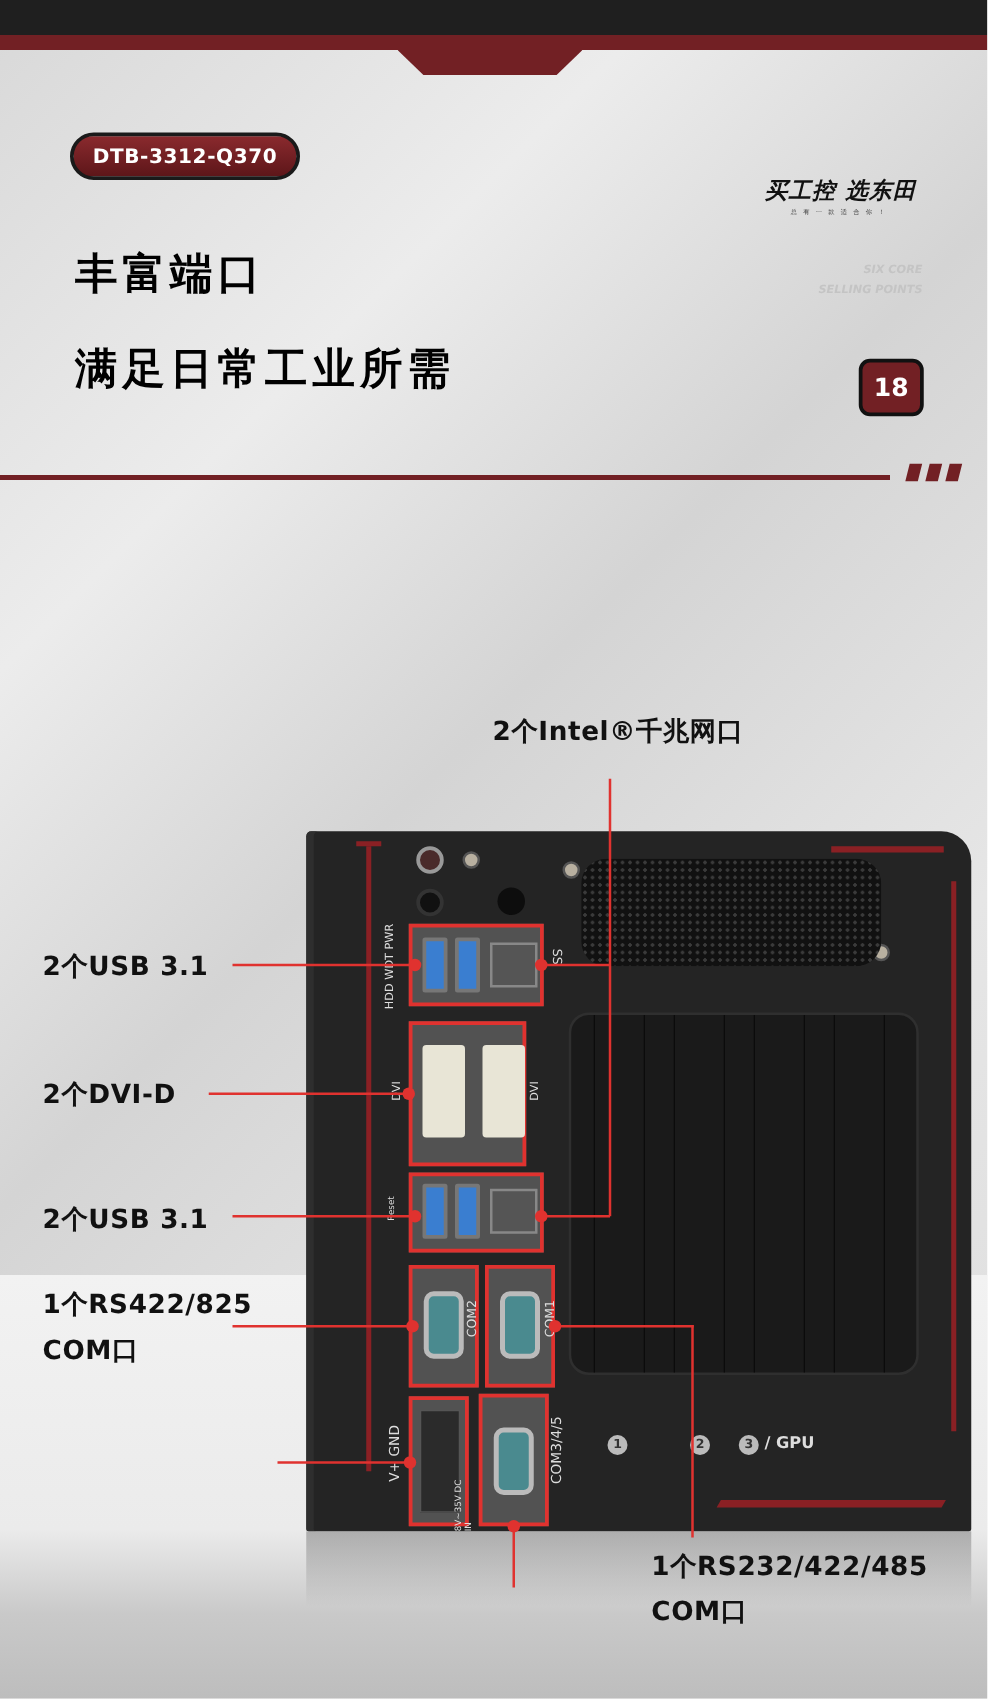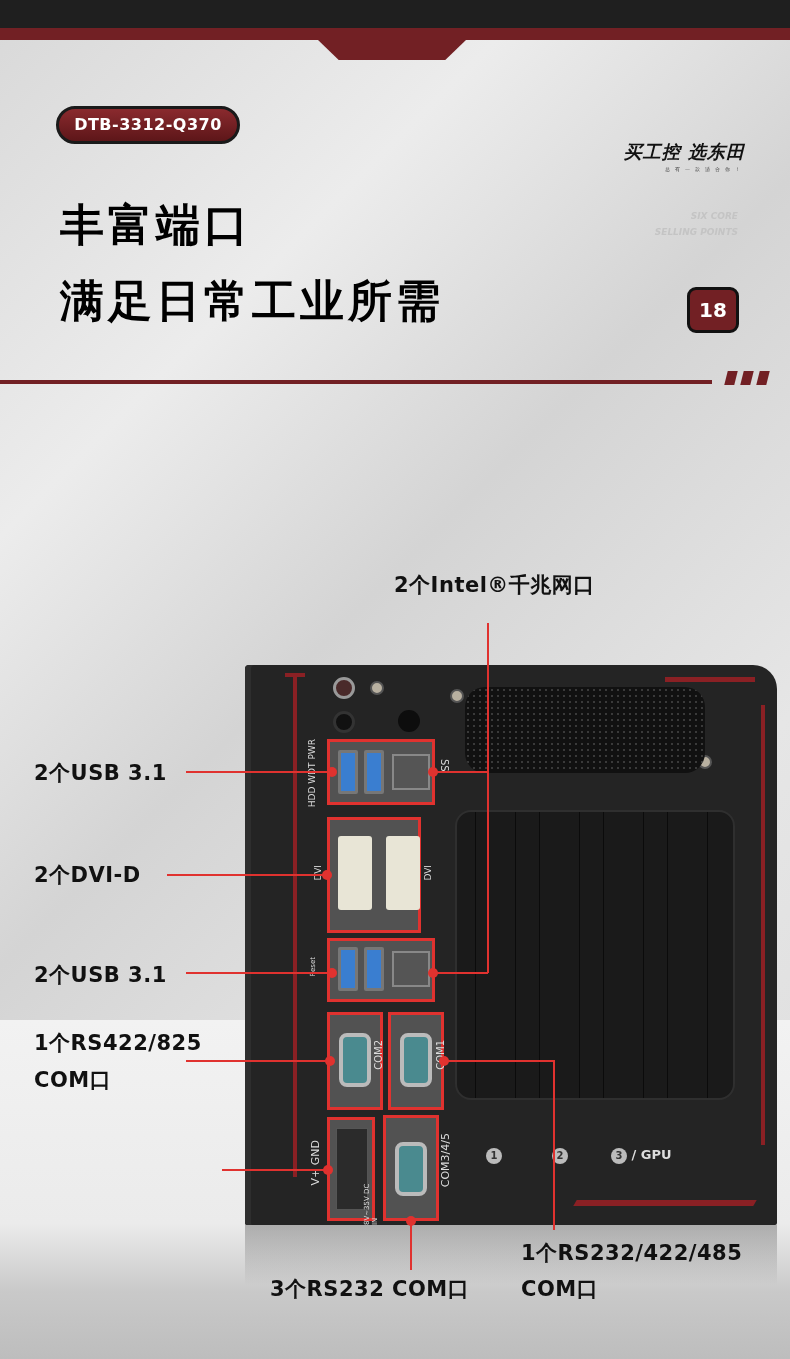--- a/index.html
+++ b/index.html
@@ -6,25 +6,25 @@
   body { width: 790px; height: 1359px; overflow: hidden; font-family: "DejaVu Sans", "Liberation Sans", sans-serif; }
   .page { position: relative; width: 790px; height: 1359px; overflow: hidden;
     background: linear-gradient(135deg, #d8d8d8 0%, #ececec 25%, #d4d4d4 45%, #e6e6e6 70%, #dcdcdc 100%); }
   .topbar { position: absolute; left: 0; top: 0; width: 790px; height: 28px; background: #1f1f1f; }
   .redband { position: absolute; left: 0; top: 28px; width: 790px; height: 12px; background: #722024; }
   .tab { position: absolute; left: 318px; top: 40px; width: 148px; height: 20px; background: #722024;
     clip-path: polygon(0 0, 100% 0, 86% 100%, 14% 100%); }
   .model-badge { position: absolute; left: 56px; top: 106px; width: 184px; height: 38px; border-radius: 20px;
     background: linear-gradient(#8a2a2e, #5d1619); border: 3px solid #1a1a1a;
     color: #fff; font-weight: bold; font-size: 16px; line-height: 32px; text-align: center; letter-spacing: 0.5px; }
-  .slogan { position: absolute; left: 600px; top: 140px; width: 145px; text-align: right; }
+  .slogan { position: absolute; left: 600px; top: 140px; width: 145px; text-align: center; }
   .slogan .main { font-size: 18px; font-weight: bold; font-style: italic; color: #111; letter-spacing: 1px; }
   .slogan .sub { font-size: 5px; color: #444; letter-spacing: 5px; margin-top: 2px; }
   .six { position: absolute; right: 52px; top: 208px; text-align: right; color: #c4c4c4; font-size: 9px; font-weight: bold; font-style: italic; line-height: 16px; }
-  .title { position: absolute; left: 60px; font-size: 44px; font-weight: bold; color: #000; letter-spacing: 4px; }
+  .title { position: absolute; left: 60px; font-size: 34px; font-weight: bold; color: #000; letter-spacing: 4px; }
   .num-badge { position: absolute; left: 687px; top: 287px; width: 52px; height: 46px; border-radius: 9px;
     background: #722024; border: 3px solid #111; color: #fff; font-weight: bold; font-size: 20px; line-height: 40px; text-align: center; }
   .rule { position: absolute; left: 0; top: 380px; width: 712px; height: 4px; background: #722024; }
   .dash { position: absolute; top: 371px; width: 10px; height: 14px; background: #722024; transform: skewX(-14deg); }
   .subtitle { position: absolute; left: 72px; top: 423px; font-size: 21px; color: #222; letter-spacing: 1px; }
   .floor { position: absolute; left: 0; top: 1020px; width: 790px; height: 339px;
     background: linear-gradient(#f2f2f2 0%, #ebebeb 60%, #c9c9c9 80%, #bdbdbd 100%); }
   .device { position: absolute; left: 245px; top: 665px; width: 532px; height: 560px; background: #242424; border-radius: 4px 24px 2px 2px;
     box-shadow: inset 6px 0 0 #2e2e2e; }
   .device .reflect { position: absolute; left: 0; top: 560px; width: 532px; height: 60px; background: linear-gradient(rgba(60,60,60,0.35), rgba(200,200,200,0)); }
@@ -147,21 +147,21 @@
       <div class="slot-line" style="left:58px;"></div>
       <div class="slot-line" style="left:82px;"></div>
       <div class="slot-line" style="left:122px;"></div>
       <div class="slot-line" style="left:146px;"></div>
       <div class="slot-line" style="left:186px;"></div>
       <div class="slot-line" style="left:210px;"></div>
       <div class="slot-line" style="left:250px;"></div>
     </div>
     <div class="slot-num" style="left:241px;"><span class="c">1</span></div>
     <div class="slot-num" style="left:307px;"><span class="c">2</span></div>
-    <div class="slot-num" style="left:366px;"><span class="c">3</span> <span>/ GPU</span></div>
+    <div class="slot-num" style="left:346px;"><span class="c">3</span> <span>/ GPU</span></div>
 
     <div class="reflect"></div>
   </div>
 
   <div class="line" style="left:487px;top:623px;width:2px;height:350px;"></div>
   <div class="line" style="left:430px;top:771px;width:58px;height:2px;"></div>
   <div class="line" style="left:430px;top:972px;width:58px;height:2px;"></div>
   <div class="dot" style="left:428px;top:767px;"></div>
   <div class="dot" style="left:428px;top:968px;"></div>
 
@@ -186,16 +186,15 @@
   <div class="line" style="left:443px;top:1060px;width:112px;height:2px;"></div>
   <div class="line" style="left:553px;top:1060px;width:2px;height:170px;"></div>
   <div class="dot" style="left:439px;top:1056px;"></div>
 
   <div class="callout" style="left:394px;top:566px;">2个Intel®千兆网口</div>
   <div class="callout" style="left:34px;top:754px;">2个USB 3.1</div>
   <div class="callout" style="left:34px;top:856px;">2个DVI-D</div>
   <div class="callout" style="left:34px;top:956px;">2个USB 3.1</div>
   <div class="callout" style="left:34px;top:1024px;">1个RS422/825</div>
   <div class="callout" style="left:34px;top:1061px;">COM口</div>
-  <div class="callout" style="left:270px;top:1270px;">3个RS232 COM口</div>
   <div class="callout" style="left:521px;top:1234px;">1个RS232/422/485</div>
   <div class="callout" style="left:521px;top:1270px;">COM口</div>
 </div>
 
 </body></html>

